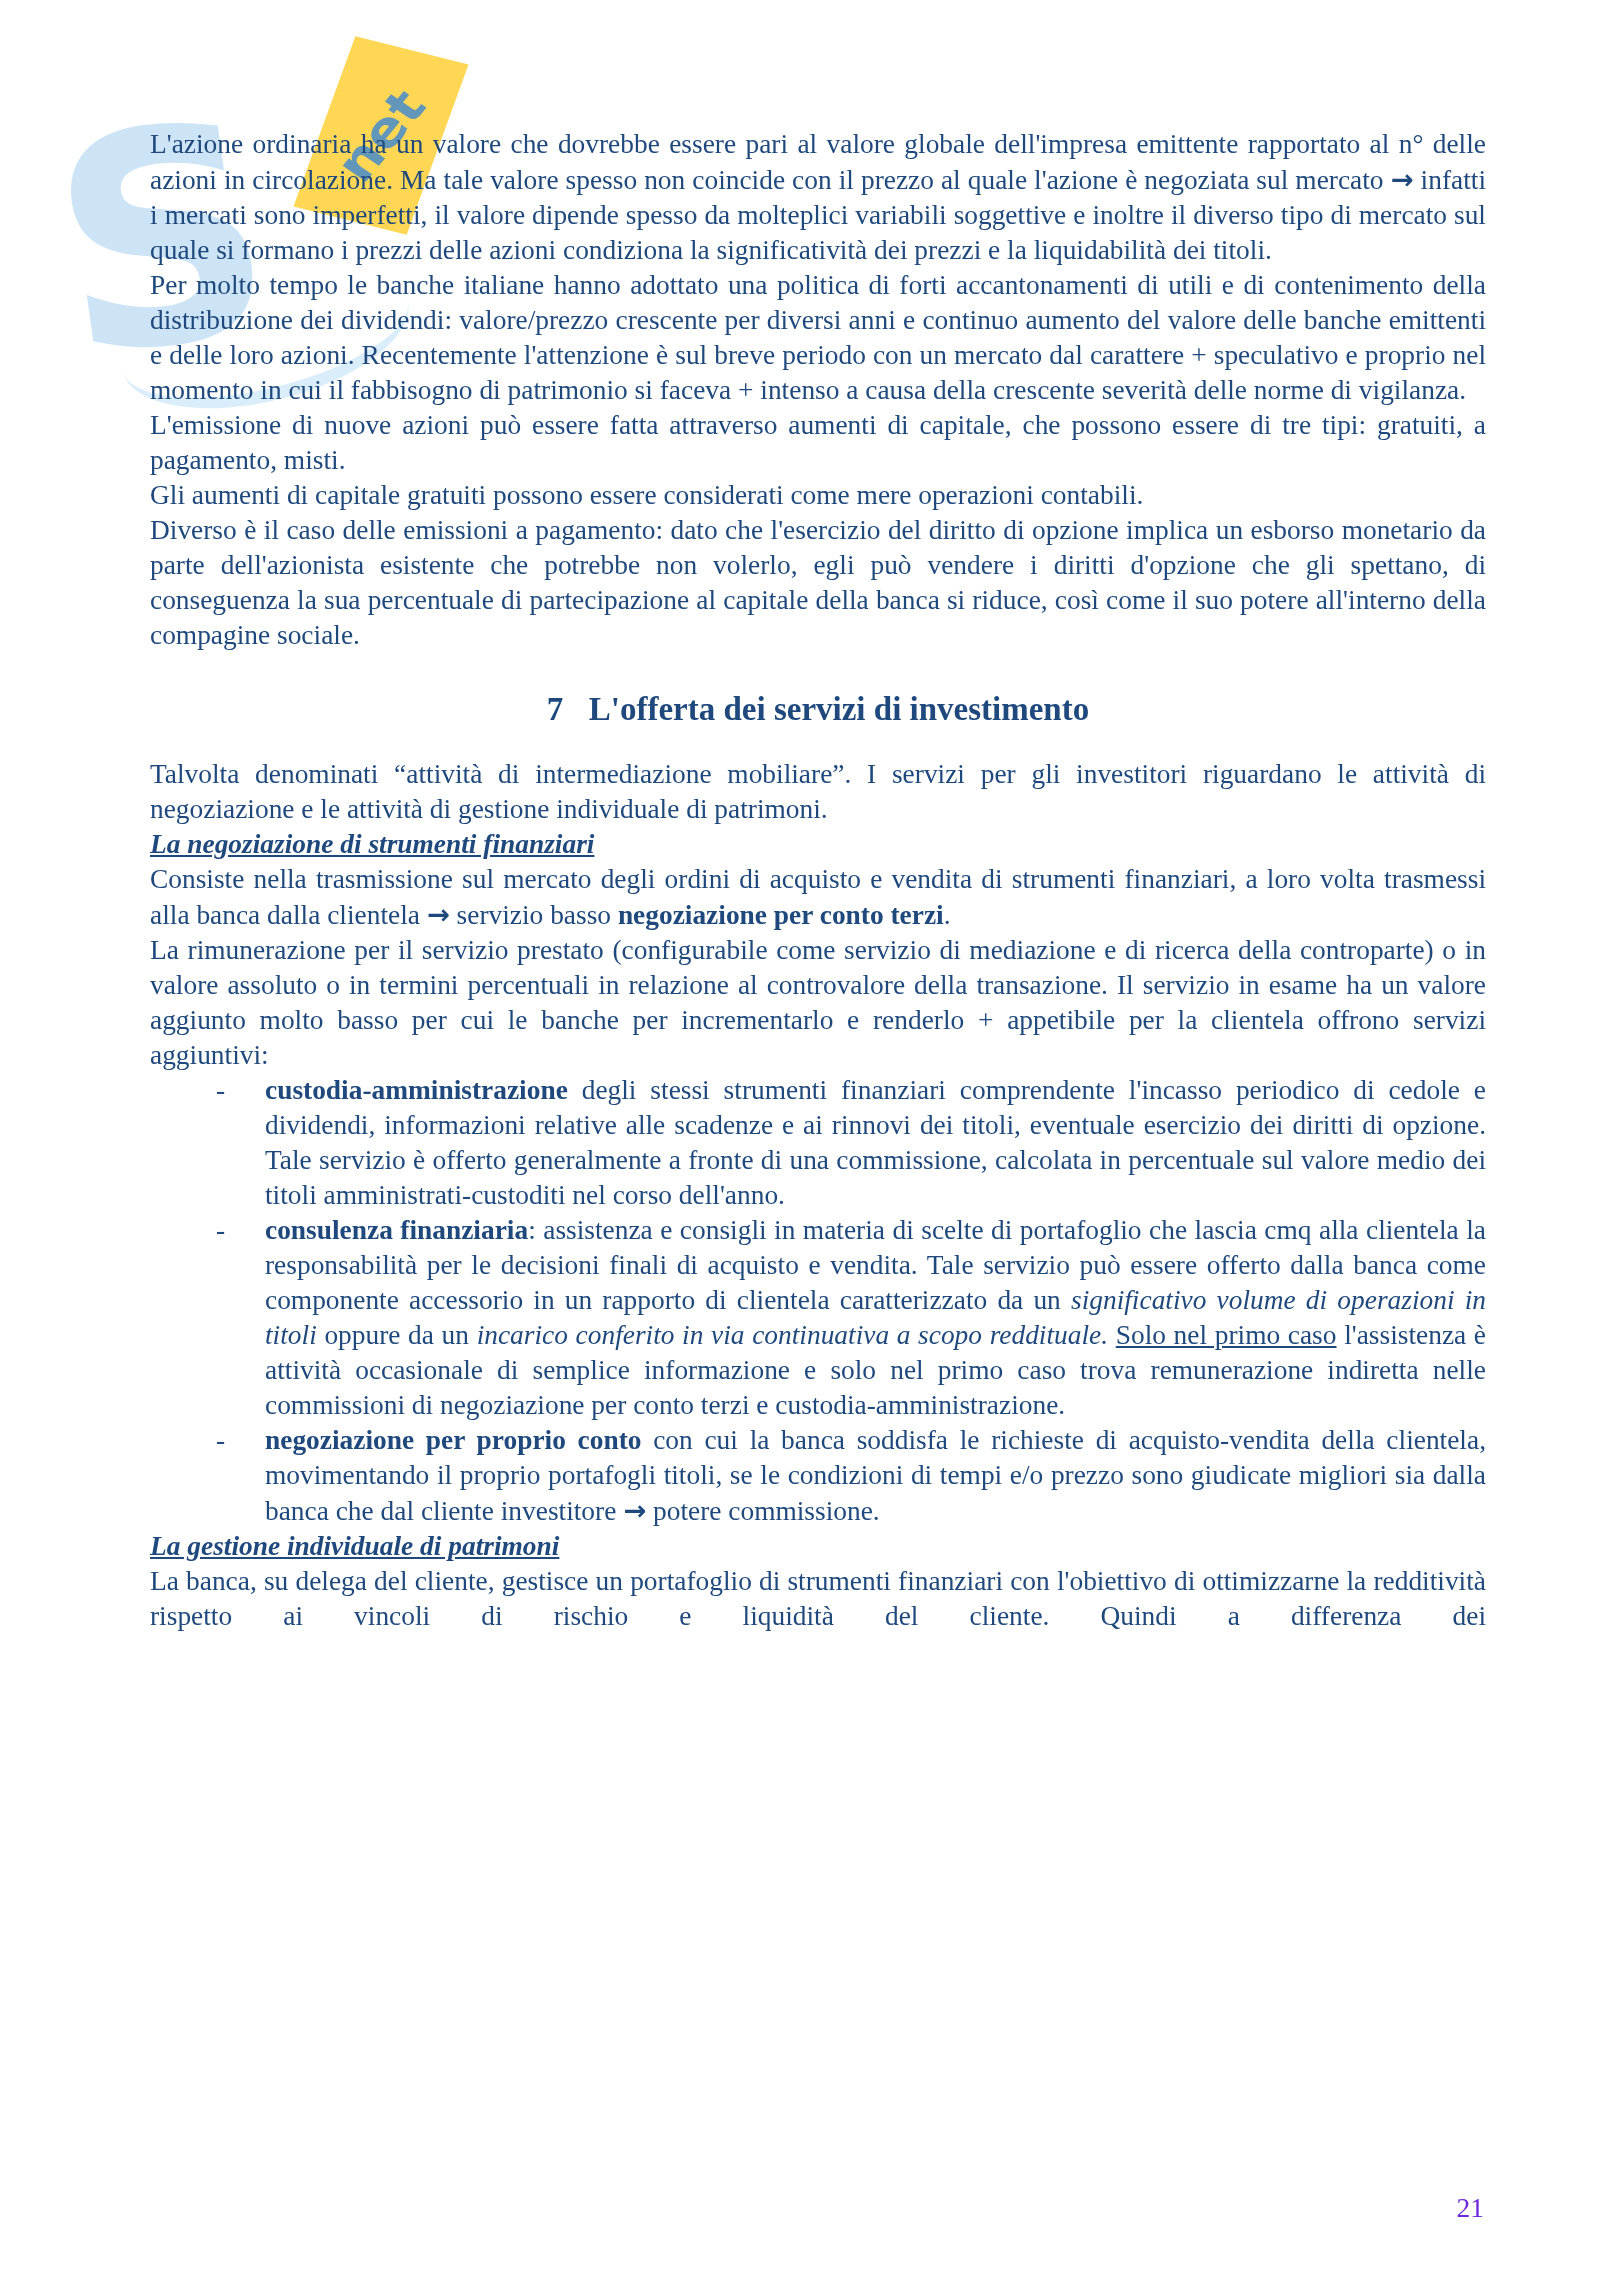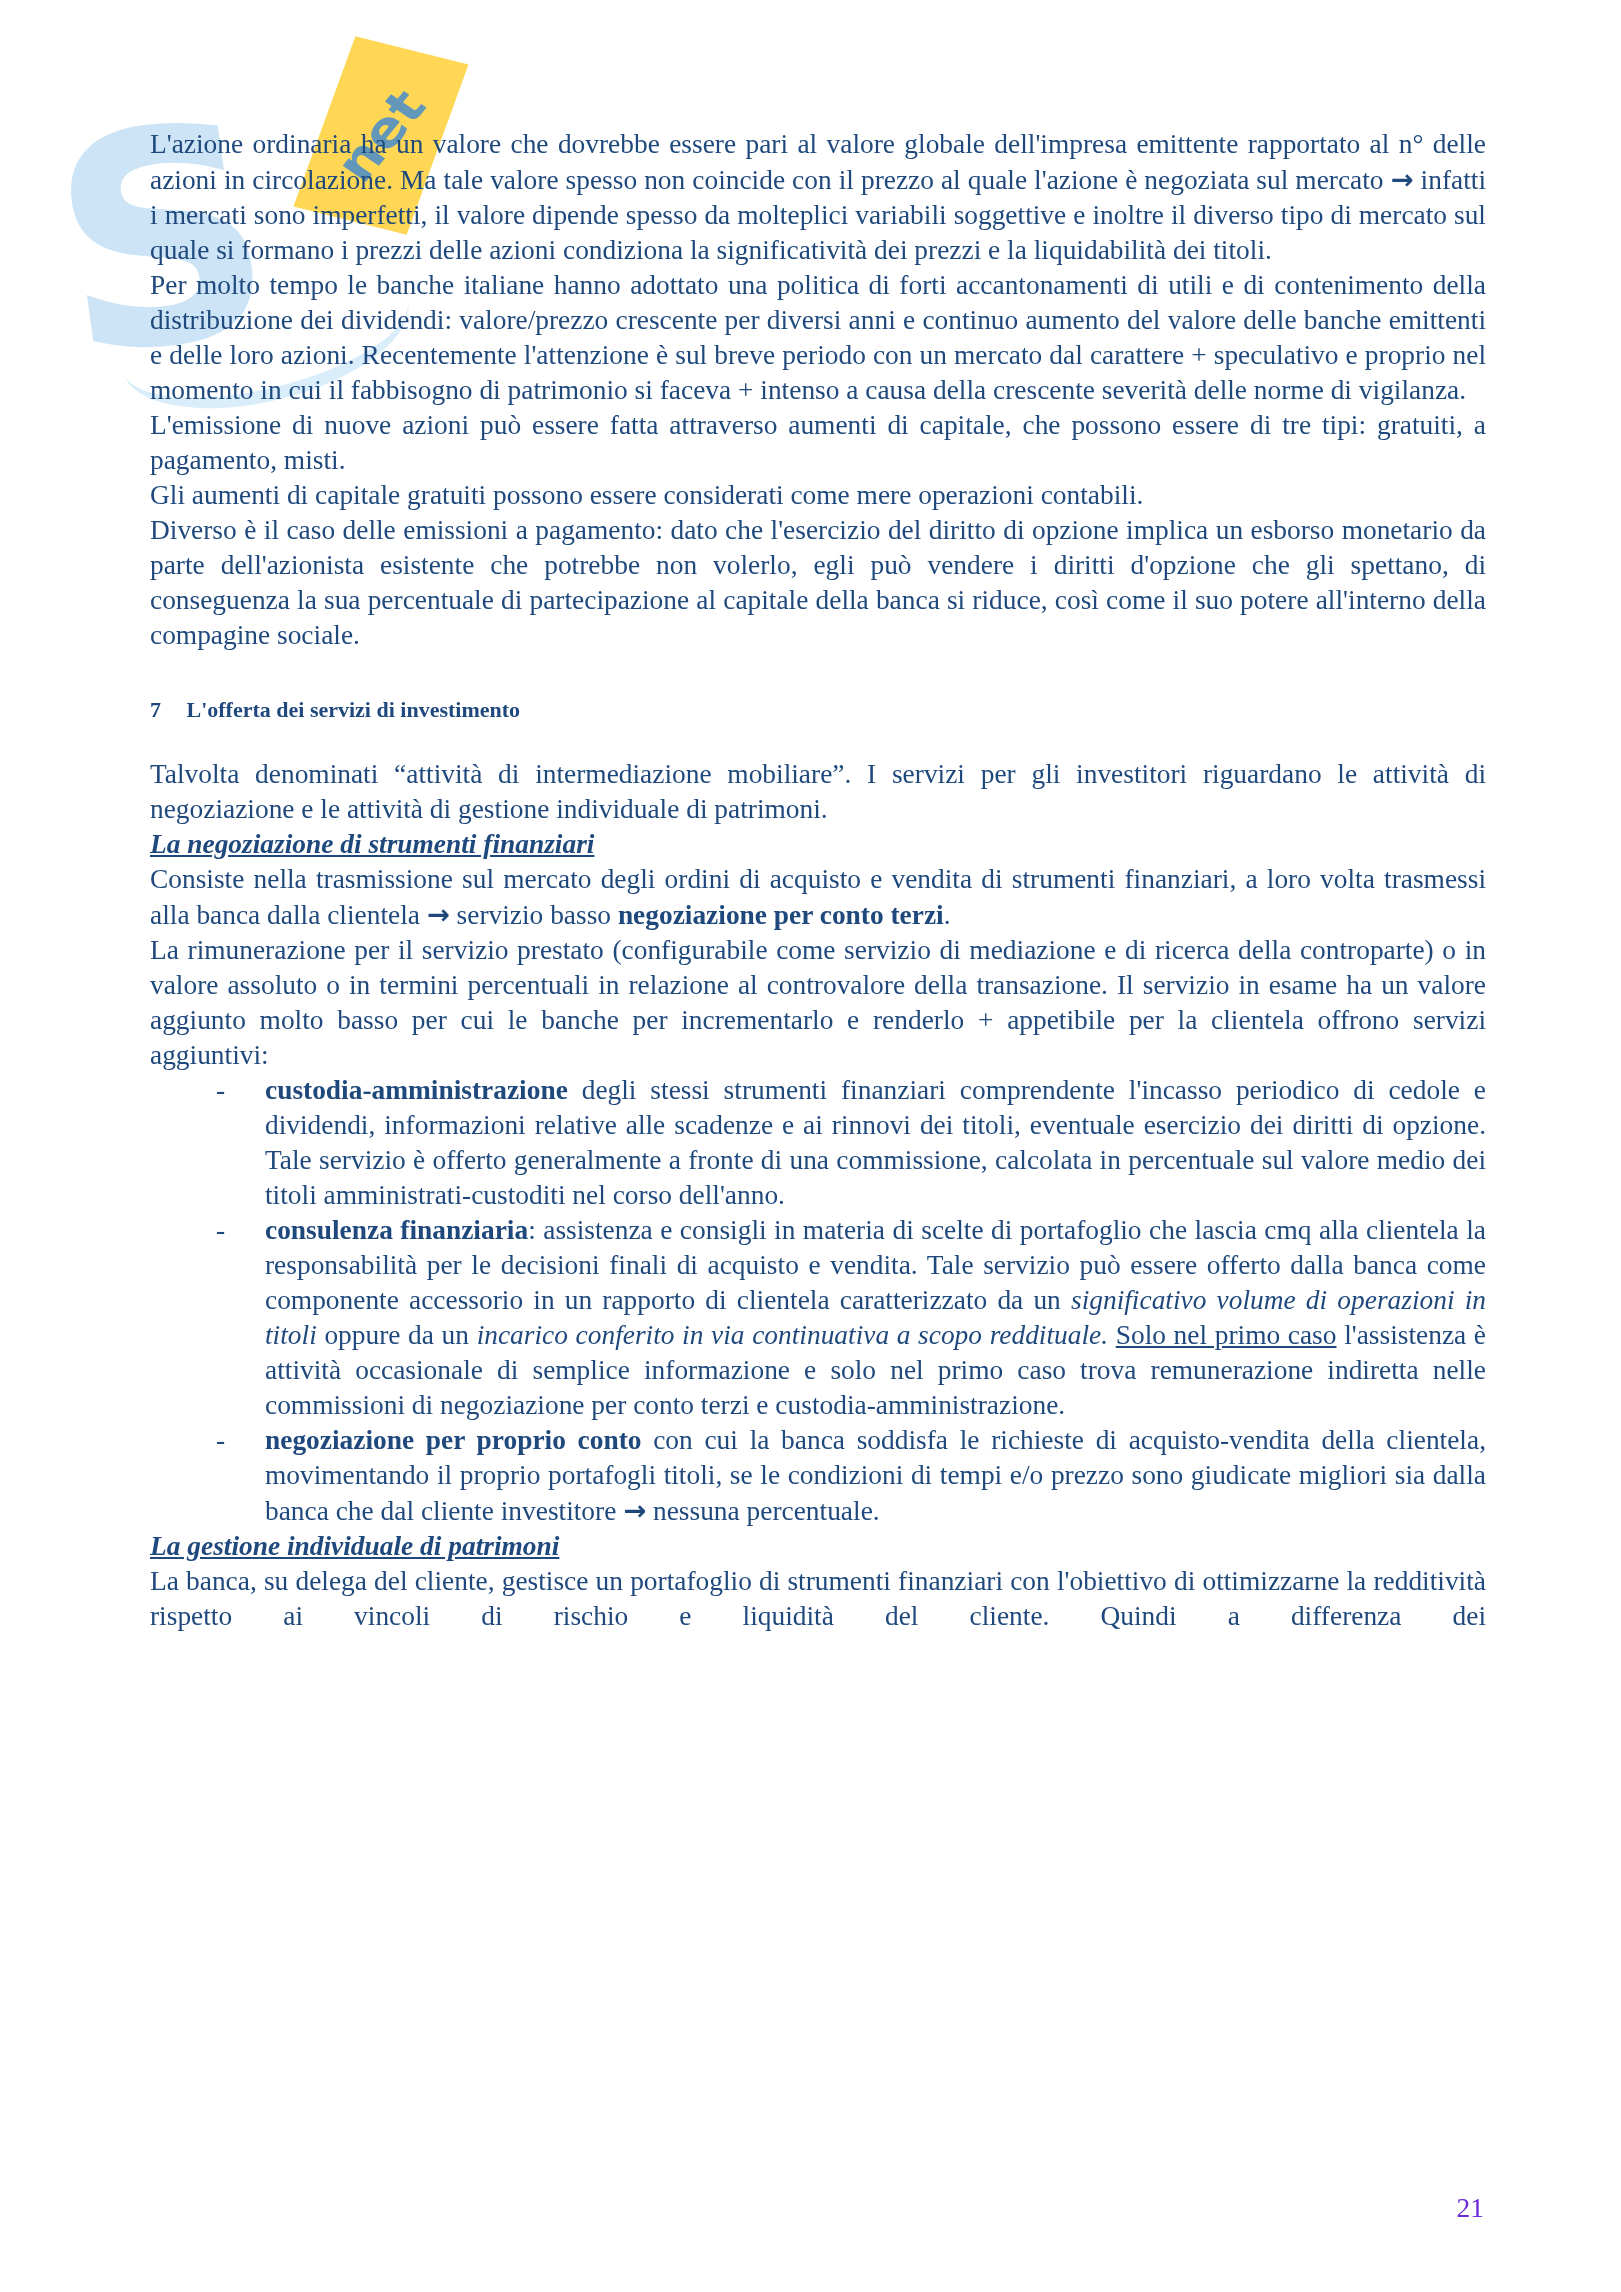--- a/index.html
+++ b/index.html
@@ -59,21 +59,22 @@
     left: 150px; right: 135px; top: 127px;
     z-index: 2;
     font-size: 27.4px;
     line-height: 35px;
     text-align: justify;
   }
   .content p { margin: 0; }
   .gap { margin-top: 35px; }
 
   .section-heading {
-    font-size: 22px;
+    text-align: center;
+    font-size: 33px;
     line-height: 43px;
     font-weight: bold;
     margin: 35px 0 25.5px 0;
   }
   .section-heading .sec-num { margin-right: 25.5px; }
 
   .subhead {
     font-weight: bold;
     font-style: italic;
     margin-top: 35px;
@@ -136,21 +137,21 @@
       <div class="list-item">
         <span class="marker">-</span>
         <span class="txt"><span class="bold">custodia-amministrazione</span><span> degli stessi strumenti finanziari comprendente l'incasso periodico di cedole e dividendi, informazioni relative alle scadenze e ai rinnovi dei titoli, eventuale esercizio dei diritti di opzione. Tale servizio è offerto generalmente a fronte di una commissione, calcolata in percentuale sul valore medio dei titoli amministrati-custoditi nel corso dell'anno.</span></span>
       </div>
       <div class="list-item">
         <span class="marker">-</span>
         <span class="txt"><span class="bold">consulenza finanziaria</span><span>: assistenza e consigli in materia di scelte di portafoglio che lascia cmq alla clientela la responsabilità per le decisioni finali di acquisto e vendita. Tale servizio può essere offerto dalla banca come componente accessorio in un rapporto di clientela caratterizzato da un </span><span class="italic">significativo volume di operazioni in titoli</span><span> oppure da un </span><span class="italic">incarico conferito in via continuativa a scopo reddituale</span><span class="italic">. </span><span class="underline">Solo nel primo caso</span><span> l'assistenza è attività occasionale di semplice informazione e solo nel primo caso trova remunerazione indiretta nelle commissioni di negoziazione per conto terzi e custodia-amministrazione.</span></span>
       </div>
       <div class="list-item">
         <span class="marker">-</span>
-        <span class="txt"><span class="bold">negoziazione per proprio conto</span><span> con cui la banca soddisfa le richieste di acquisto-vendita della clientela, movimentando il proprio portafogli titoli, se le condizioni di tempi e/o prezzo sono giudicate migliori sia dalla banca che dal cliente investitore </span><span class="arrow">→</span><span> nessuna percentuale.</span></span>
+        <span class="txt"><span class="bold">negoziazione per proprio conto</span><span> con cui la banca soddisfa le richieste di acquisto-vendita della clientela, movimentando il proprio portafogli titoli, se le condizioni di tempi e/o prezzo sono giudicate migliori sia dalla banca che dal cliente investitore </span><span class="arrow">→</span><span> potere commissione.</span></span>
       </div>
     </div>
 
     <p class="subhead">La gestione individuale di patrimoni</p>
     <p class="justify-last">La banca, su delega del cliente, gestisce un portafoglio di strumenti finanziari con l'obiettivo di ottimizzarne la redditività rispetto ai vincoli di rischio e liquidità del cliente. Quindi a differenza dei</p>
 
   </div>
 
   <div class="page-number">21</div>
 

